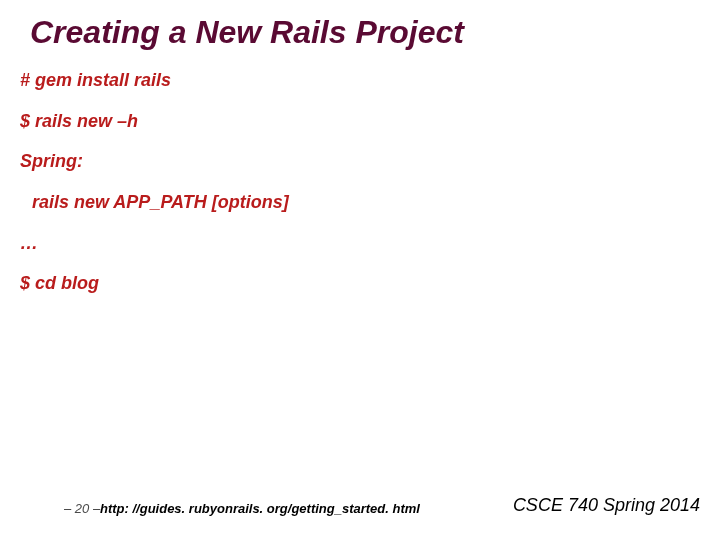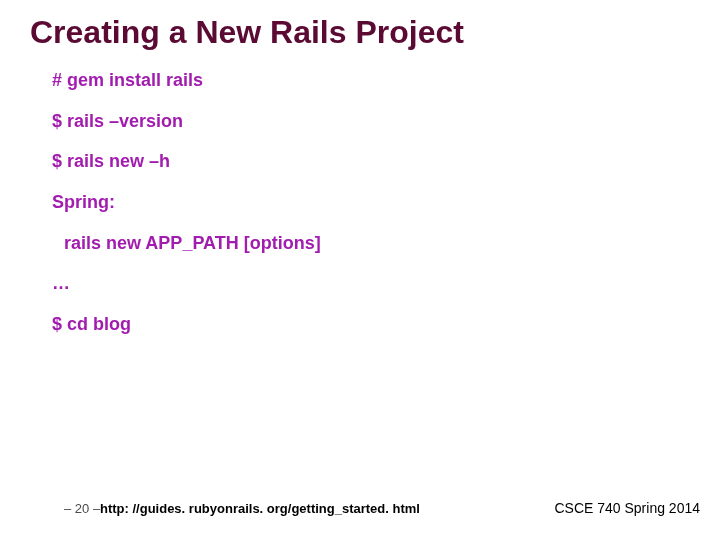--- a/index.html
+++ b/index.html
@@ -10,42 +10,42 @@
     background: #ffffff;
     font-family: Arial, Helvetica, sans-serif;
     overflow: hidden;
     position: relative;
   }
   .slide {
     width: 720px;
     height: 540px;
     position: relative;
     box-sizing: border-box;
+    font-style: italic;
   }
   .title {
     position: absolute;
     top: 14px;
     left: 30px;
     font-size: 32px;
     font-weight: bold;
     color: #5a0a33;
   }
   .body-container {
     position: absolute;
     top: 70px;
     left: 20px;
     right: 20px;
   }
   .line {
     font-size: 18px;
     font-weight: bold;
-    color: #a21caf;
+    color: #b91c1c;
     margin-bottom: 20px;
     line-height: 1.15;
-    margin-left: 32px;
   }
   .line.indent {
     padding-left: 12px;
   }
   .footer-left {
     position: absolute;
     bottom: 24px;
     left: 20px;
     font-size: 13px;
     color: #4a4a4a;
@@ -56,34 +56,33 @@
     bottom: 24px;
     left: 100px;
     font-size: 13px;
     font-weight: bold;
     color: #000000;
   }
   .footer-right {
     position: absolute;
     bottom: 24px;
     right: 20px;
-    font-size: 14px;
+    font-size: 18px;
     color: #000000;
   }
 </style>
 </head>
 <body>
 
 <div class="slide">
 
   <div class="title">Creating a New Rails Project</div>
 
   <div class="body-container">
     <div class="line"># gem install rails</div>
-    <div class="line">$ rails –version</div>
     <div class="line">$ rails new –h</div>
     <div class="line">Spring:</div>
     <div class="line indent">rails new APP_PATH [options]</div>
     <div class="line">…</div>
     <div class="line">$ cd blog</div>
   </div>
 
   <div class="footer-left">– 20 –</div>
   <div class="footer-center">http: //guides. rubyonrails. org/getting_started. html</div>
   <div class="footer-right">CSCE 740 Spring 2014</div>

